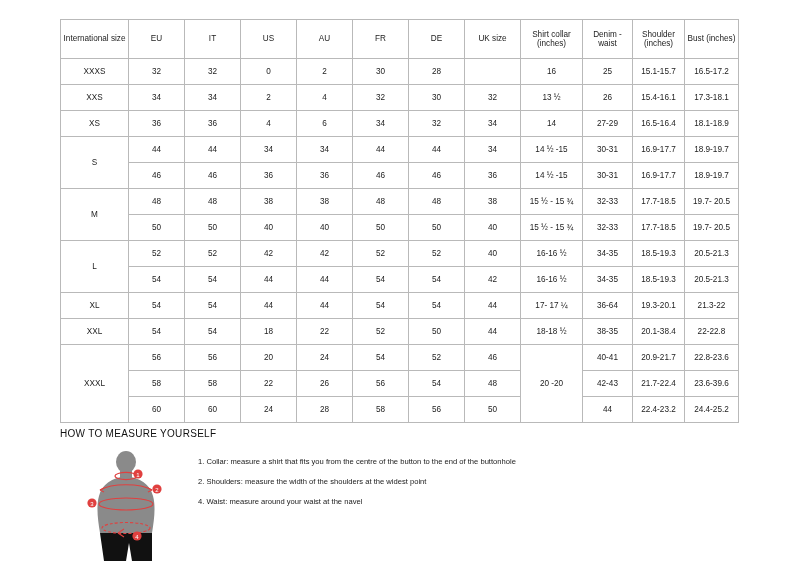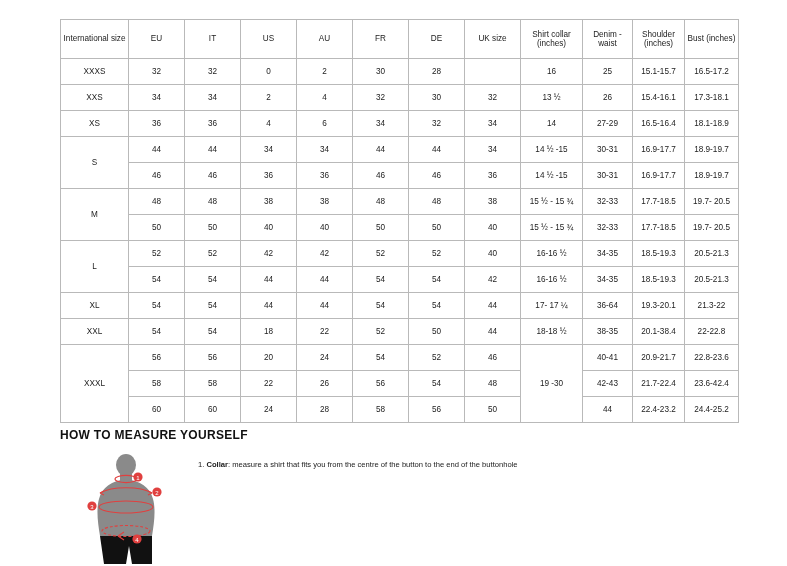--- a/index.html
+++ b/index.html
@@ -57,22 +57,22 @@
   col.c-shoulder { width: 52px; }
   col.c-bust   { width: 54px; }
 
   .measure-wrap {
     position: absolute;
     left: 60px;
     top: 428px;
     width: 680px;
   }
   .measure-title {
-    font-size: 12px;
-    font-weight: bold;
+    font-size: 10px;
+    font-weight: normal;
     letter-spacing: 0.3px;
     color: #111;
     margin-bottom: 10px;
   }
   .measure-body {
     display: flex;
     align-items: flex-start;
   }
   .figure {
     position: relative;
@@ -85,21 +85,21 @@
   .steps {
     margin-left: 14px;
     padding-top: 8px;
   }
   .step {
     font-size: 7.6px;
     color: #1a1a1a;
     margin-bottom: 11px;
     line-height: 1.2;
   }
-  .step b { font-weight: bold; text-align: center; }
+  .step b { font-weight: normal; text-align: center; }
 </style>
 </head>
 <body>
 
 <div class="page">
 
   <table class="size-table">
     <colgroup>
       <col class="c-intl">
         <col class="c-eu">
@@ -284,36 +284,36 @@
         </tr>
         <tr>
           <td rowspan="3">XXXL</td>
           <td>56</td>
           <td>56</td>
           <td>20</td>
           <td>24</td>
           <td>54</td>
           <td>52</td>
           <td>46</td>
-          <td rowspan="3">19 -30</td>
+          <td rowspan="3">20 -20</td>
           <td>40-41</td>
           <td>20.9-21.7</td>
           <td>22.8-23.6</td>
         </tr>
         <tr>
           <td>58</td>
           <td>58</td>
           <td>22</td>
           <td>26</td>
           <td>56</td>
           <td>54</td>
           <td>48</td>
           <td>42-43</td>
           <td>21.7-22.4</td>
-          <td>23.6-42.4</td>
+          <td>23.6-39.6</td>
         </tr>
         <tr>
           <td>60</td>
           <td>60</td>
           <td>24</td>
           <td>28</td>
           <td>58</td>
           <td>56</td>
           <td>50</td>
           <td>44</td>
@@ -356,17 +356,25 @@
           <text x="18" y="56.8" font-size="6" fill="#ffffff" text-anchor="middle" font-family="Liberation Sans, sans-serif">3</text>
           <circle cx="63" cy="87" r="4.6" fill="#e0403f"></circle>
           <text x="63" y="89.8" font-size="6" fill="#ffffff" text-anchor="middle" font-family="Liberation Sans, sans-serif">4</text>
         </svg>
       </div>
       <div class="steps">
         <div class="step">
           <span>1.</span>
           <b>Collar</b><span>: measure a shirt that fits you from the centre of the button to the end of the buttonhole</span>
         </div>
+        <div class="step">
+          <span>2.</span>
+          <b>Shoulders</b><span>: measure the width of the shoulders at the widest point</span>
+        </div>
+        <div class="step">
+          <span>4.</span>
+          <b>Waist</b><span>: measure around your waist at the navel</span>
+        </div>
       </div>
     </div>
   </div>
 
 </div>
 
 </body></html>

